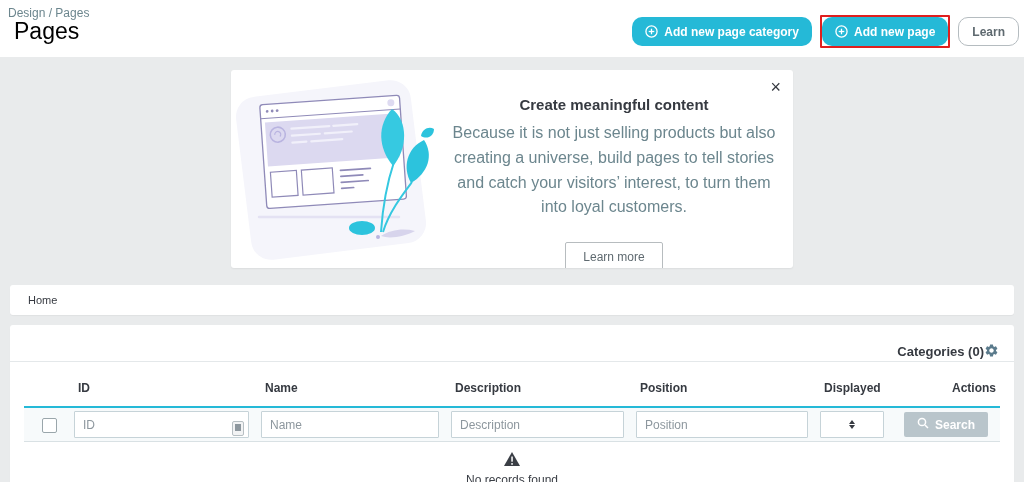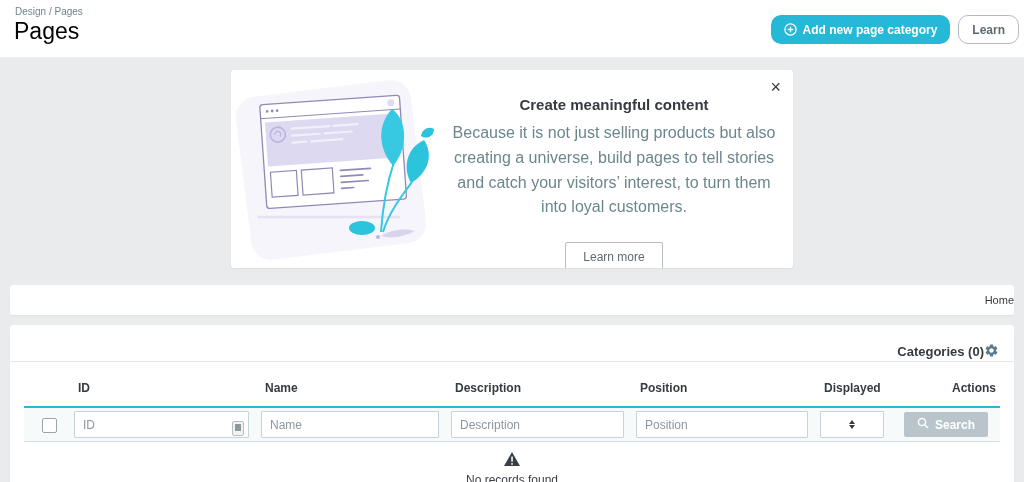--- a/index.html
+++ b/index.html
@@ -1,21 +1,21 @@
 <!DOCTYPE html>
 <html><head>
 <meta charset="utf-8">
 <style>
   * { margin:0; padding:0; box-sizing:border-box; }
   html,body { width:1024px; height:482px; overflow:hidden; background:#e9ebec;
               font-family:"Liberation Sans", sans-serif; }
 
   
   .top-header { position:relative; height:57px; background:#fff; }
-  .breadcrumb { position:absolute; top:6px; left:15px; font-size:10px; color:#6c868e; }
+  .breadcrumb { position:absolute; top:6px; left:8px; font-size:12px; color:#6c868e; }
   .page-title { position:absolute; top:18px; left:14px; font-size:23px; font-weight:400; color:#000000; }
   .header-actions { position:absolute; top:15px; right:5px; display:flex; align-items:center; gap:8px; }
   .btn { display:inline-flex; align-items:center; gap:6px; height:29px; padding:0 13px;
          font-size:12px; font-weight:700; border:none; cursor:pointer; border-radius:10px;
          font-family:"Liberation Sans", sans-serif; }
   .btn-primary { background:#25b9d7; color:#fff; }
   .annotation-box { border:2px solid #e01f1f; border-radius:1px; display:inline-flex; }
   .btn-help { background:#fff; color:#5f6a70; border:1px solid #b5bcc0; }
   .plus-circle-icon { display:inline-flex; }
 
@@ -31,21 +31,21 @@
   .card-body { flex:1; padding:26px 26px 0 8px; text-align:center; }
   .card-title { font-size:15px; font-weight:700; color:#363a41; margin-bottom:7px; }
   .card-text { font-size:16px; line-height:1.55; color:#6c868e; width:330px; margin:8px auto; text-align:center; }
   .learn-more { margin-top:14px; background:#fff; border:1px solid #b7bcbf; color:#5f6a70;
                 font-size:12px; padding:7px 17px; border-radius:2px; cursor:pointer;
                 font-family:"Liberation Sans", sans-serif; }
 
   
   .home-bar { margin:17px 10px 10px; background:#fff; height:30px; border-radius:3px;
               box-shadow:0 1px 1px rgba(0,0,0,.04); display:flex; align-items:center;
-              padding-left:18px; font-size:11px; color:#363a41;justify-content:flex-end; }
+              padding-left:18px; font-size:11px; color:#363a41; }
 
   
   .categories-panel { margin:0 10px; background:#fff; border-radius:3px 3px 0 0;
                       box-shadow:0 1px 1px rgba(0,0,0,.04); height:200px; }
   .panel-header { display:flex; align-items:center; justify-content:flex-end;
                   height:37px; padding:17px 15px 0 18px; border-bottom:1px solid #e4e8ea; }
   .panel-title { font-size:13px; font-weight:700; color:#363a41; }
   .gear-btn { background:none; border:none; cursor:pointer; display:flex; align-items:center; }
 
   .table-wrap { padding:11px 14px 0; }
@@ -94,20 +94,32 @@
     <button class="btn btn-primary">
       <span class="plus-circle-icon">
         <svg width="13" height="13" viewBox="0 0 14 14">
             <circle cx="7" cy="7" r="6" fill="none" stroke="#fff" stroke-width="1.4"></circle>
             <line x1="7" y1="4" x2="7" y2="10" stroke="#fff" stroke-width="1.4"></line>
             <line x1="4" y1="7" x2="10" y2="7" stroke="#fff" stroke-width="1.4"></line>
           </svg>
       </span>
       <span>Add new page category</span>
     </button>
+    <span class="annotation-box">
+      <button class="btn btn-primary">
+        <span class="plus-circle-icon">
+          <svg width="13" height="13" viewBox="0 0 14 14">
+              <circle cx="7" cy="7" r="6" fill="none" stroke="#fff" stroke-width="1.4"></circle>
+              <line x1="7" y1="4" x2="7" y2="10" stroke="#fff" stroke-width="1.4"></line>
+              <line x1="4" y1="7" x2="10" y2="7" stroke="#fff" stroke-width="1.4"></line>
+            </svg>
+        </span>
+        <span>Add new page</span>
+      </button>
+    </span>
     <button class="btn btn-help">Learn</button>
   </div>
 </header>
 
 <div class="content">
 
   <section class="info-card">
     <div class="card-illustration">
       <svg width="210" height="198" viewBox="0 0 210 198">
         <rect x="12" y="18" width="176" height="164" rx="20" fill="#f5f5fb" transform="rotate(-7 100 100)"></rect>

